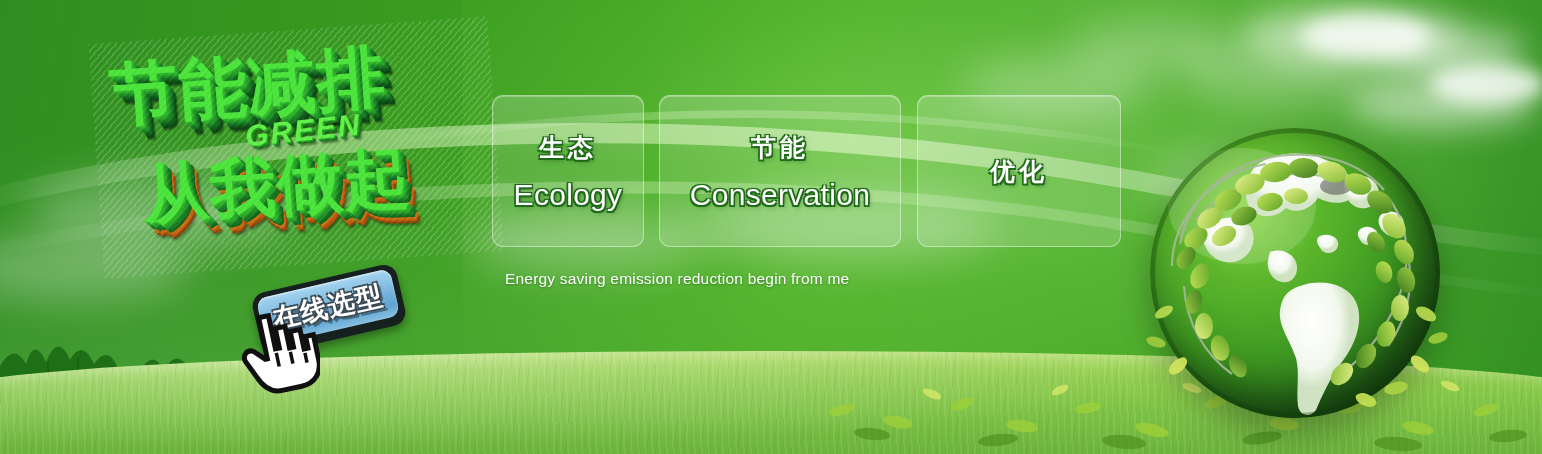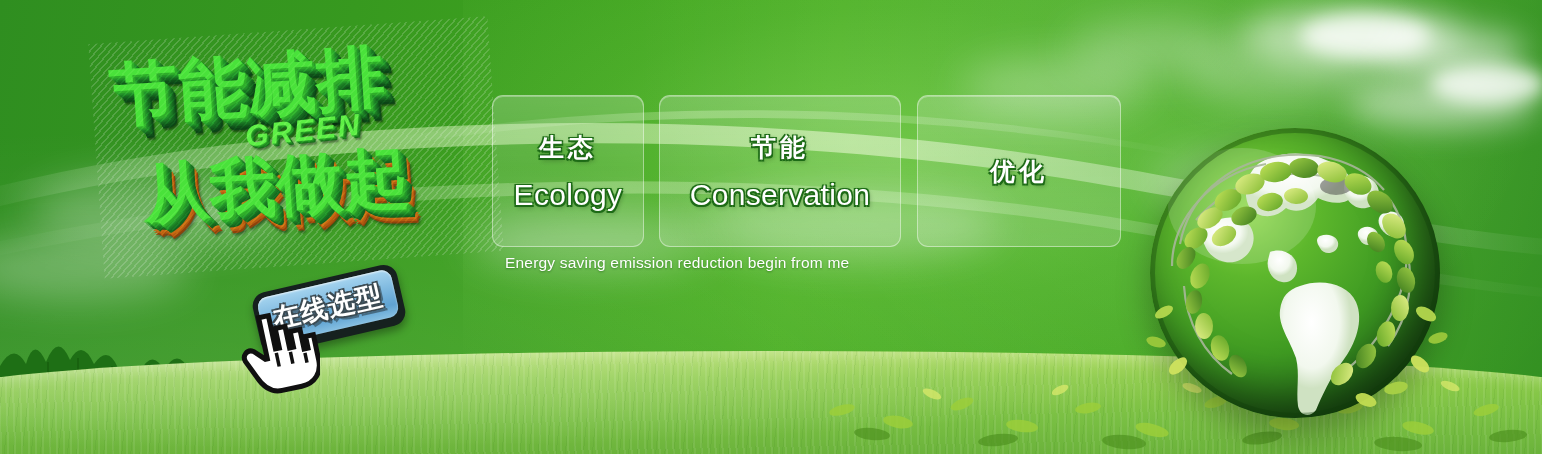--- a/index.html
+++ b/index.html
@@ -89,21 +89,21 @@
   .card-en{
     font-size:30px;color:#ffffff;letter-spacing:.3px;
     text-shadow:-1.5px -1.5px 0 #1d6b16,1.5px -1.5px 0 #1d6b16,-1.5px 1.5px 0 #1d6b16,1.5px 1.5px 0 #1d6b16,
                 0 0 3px rgba(20,90,15,.8), 2px 3px 4px rgba(0,0,0,.25);
   }
   #card-0{left:492px;width:150px;}
   #card-1{left:659px;width:240px;}
   #card-2{left:917px;width:202px;}
   
   .tagline{
-    position:absolute;left:505px;top:254px;
+    position:absolute;left:505px;top:270px;
     font-size:15.5px;color:#ffffff;letter-spacing:.2px;
     text-shadow:0 1px 2px rgba(30,90,20,.55);
   }
   
   .cta{
     position:absolute;left:255px;top:278px;width:148px;height:62px;
     transform:rotate(-13deg);
   }
   .cta-shell{
     position:absolute;inset:0;border-radius:14px;

